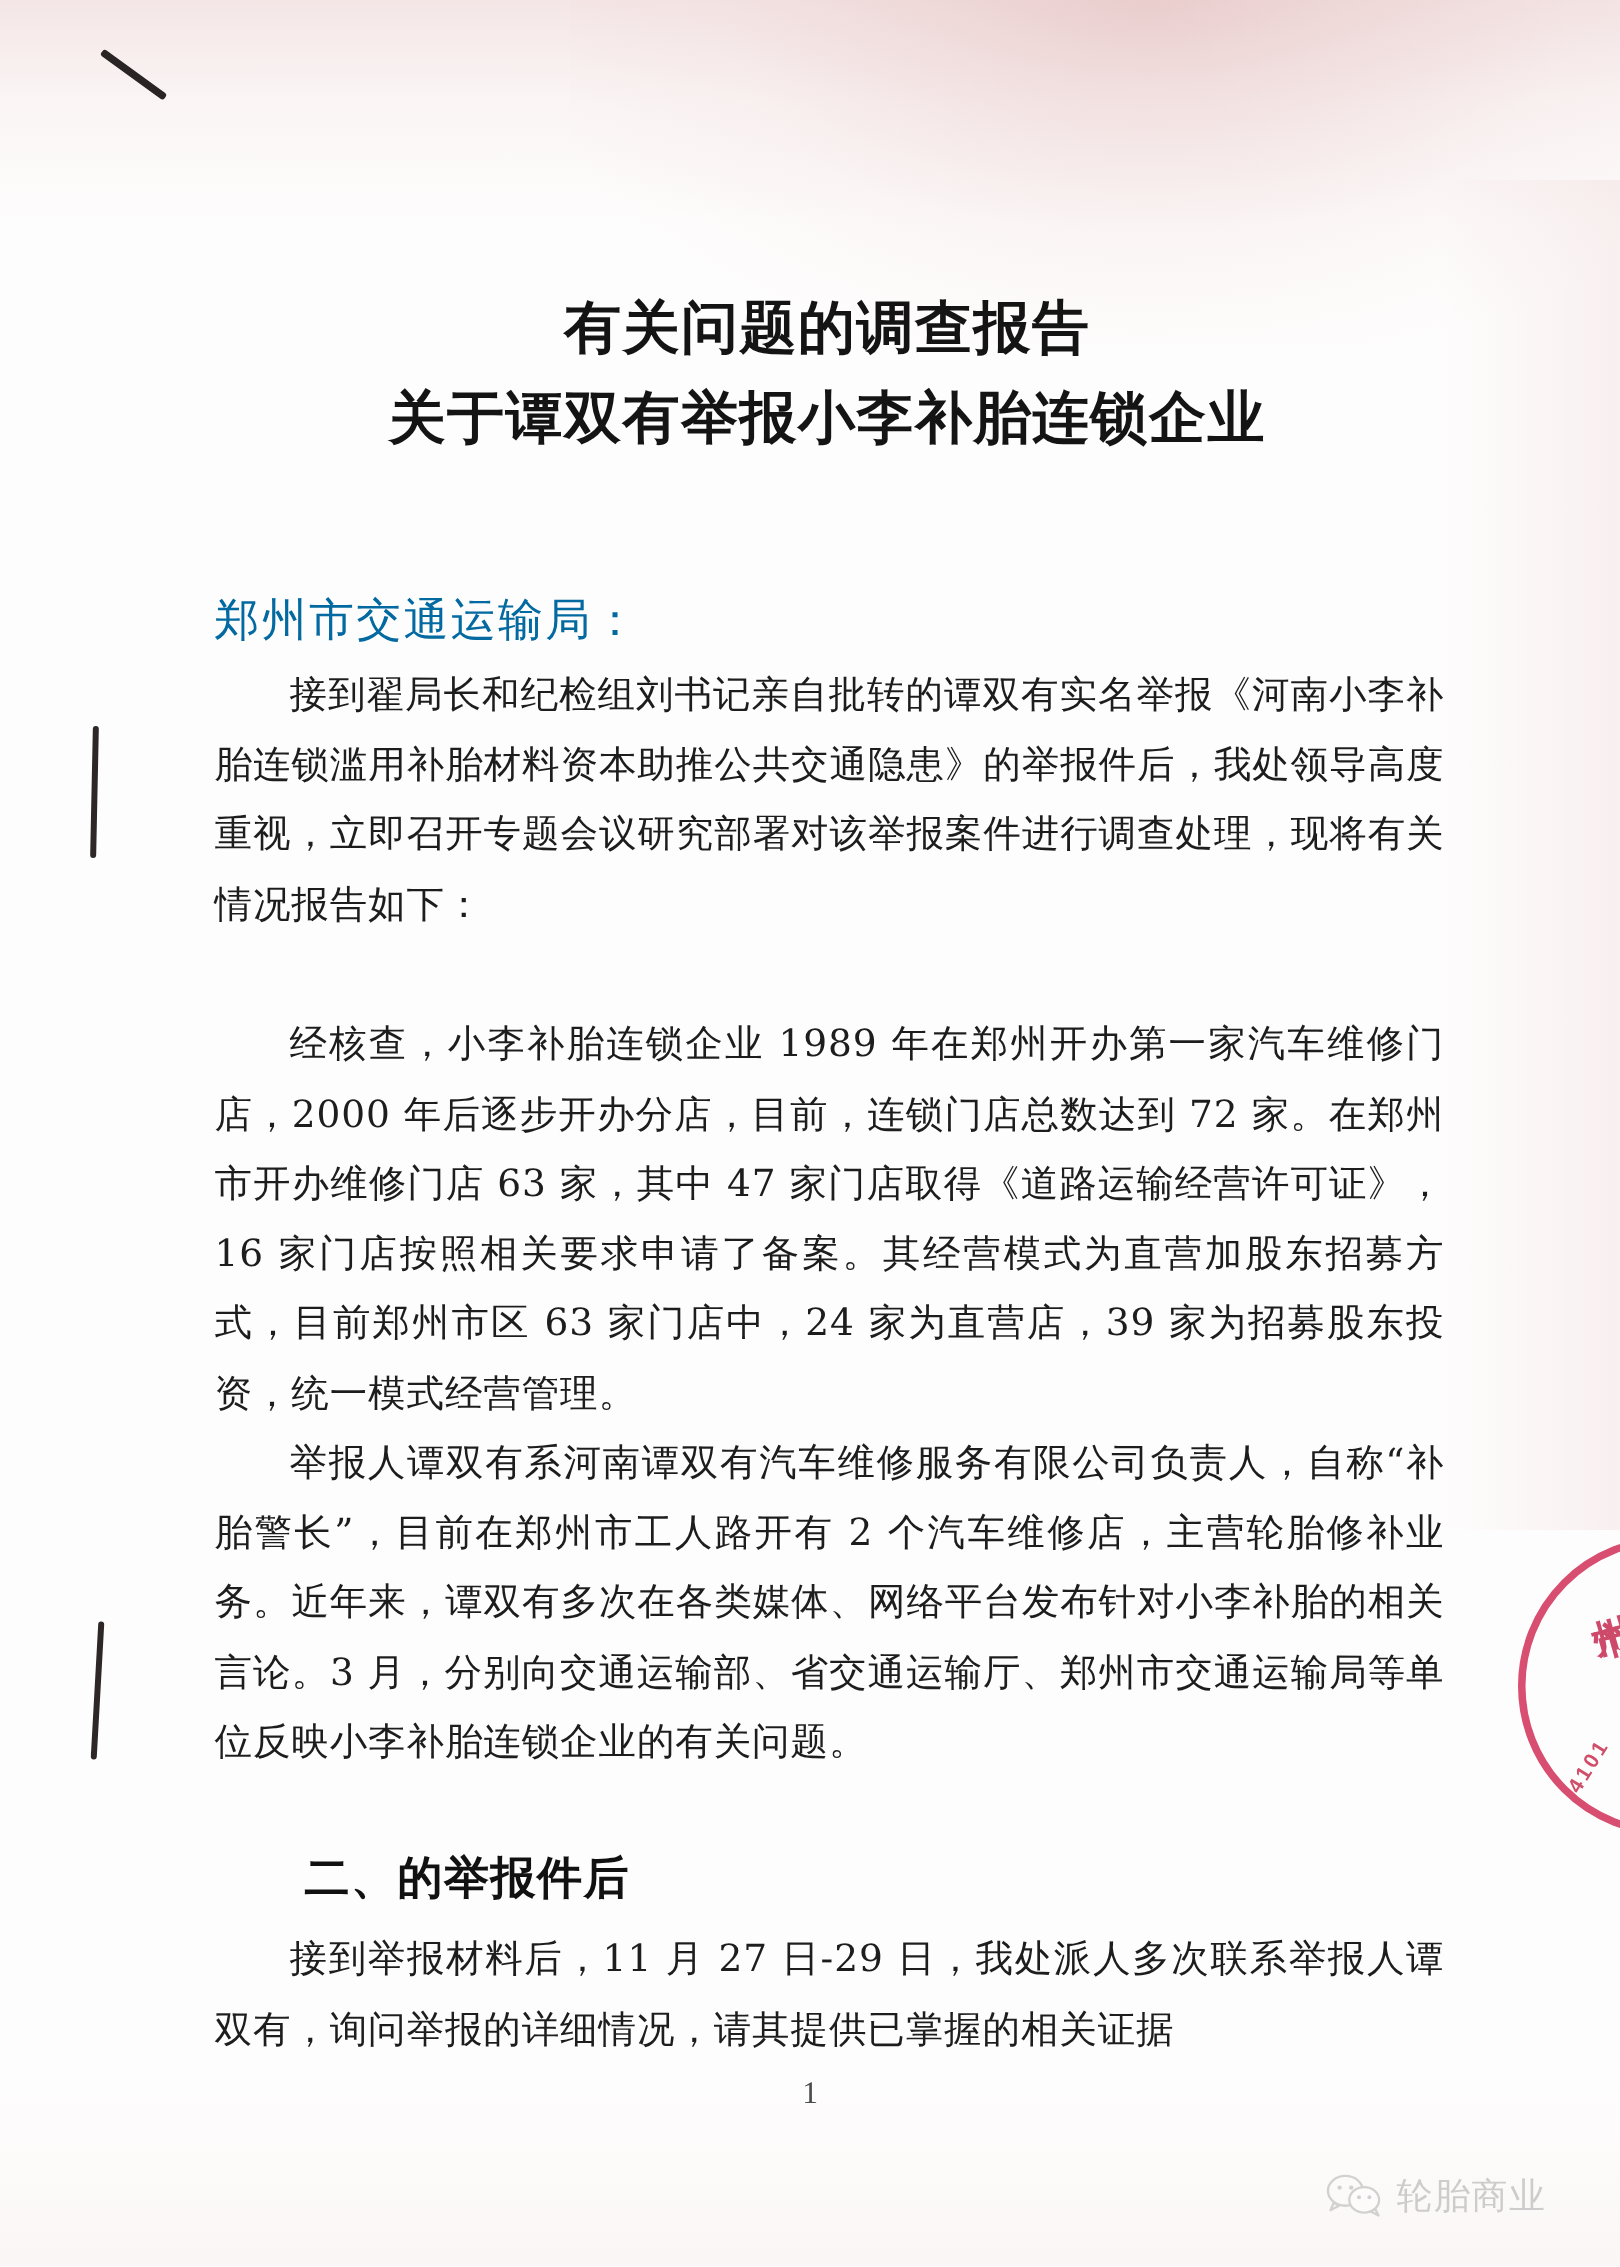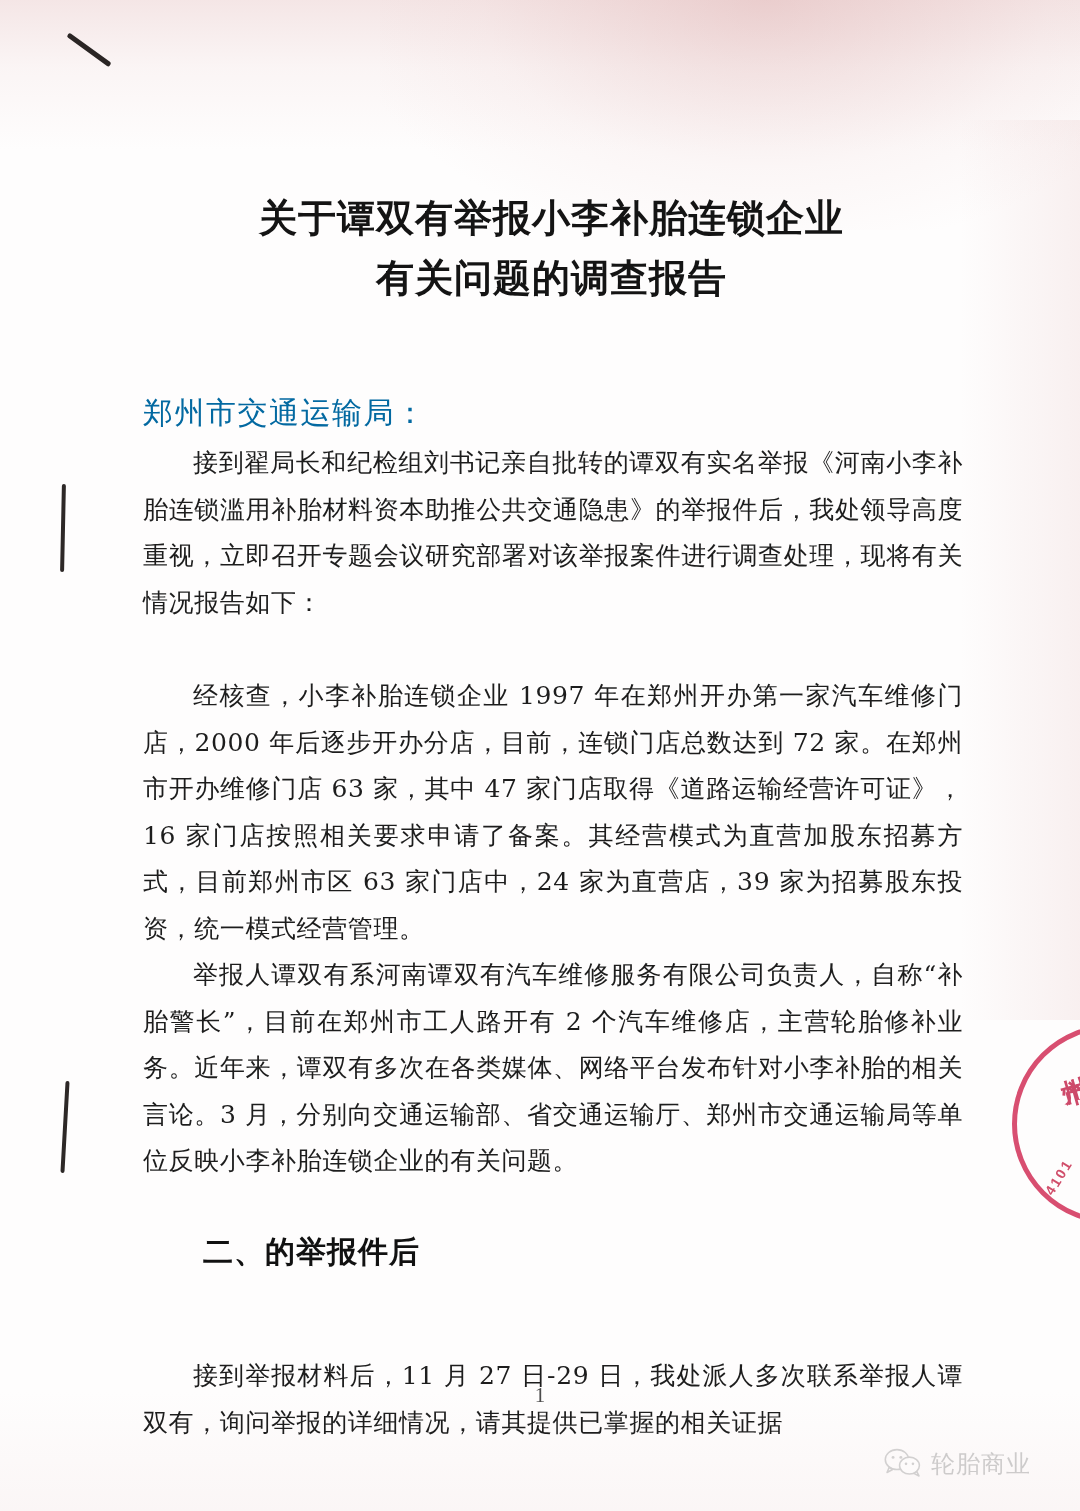--- a/index.html
+++ b/index.html
@@ -120,21 +120,21 @@
     letter-spacing: 1px;
     color: #111111;
     width: 820px;
   }
 
   #para-1 { top: 440px; }
   #head-1 { top: 620px; }
   #para-2 { top: 673px; }
   #para-3 { top: 952px; }
   #head-2 { top: 1232px; }
-  #para-4 { top: 1353px; }
+  #para-4 { top: 1283px; }
 
   .page-number {
     position: absolute;
     left: 0;
     top: 1383px;
     width: 1080px;
     text-align: center;
     font-family: "Liberation Serif", "DejaVu Serif", serif;
     font-size: 21px;
     color: #4c4c4c;
@@ -184,21 +184,21 @@
     color: #c93253;
     transform: rotate(-58deg);
   }
 
   
   .brand {
     position: absolute;
     left: 884px;
     top: 1448px;
     display: flex;
-    align-items: flex-start;
+    align-items: center;
     gap: 9px;
     opacity: 0.42;
   }
   .brand-label {
     font-family: "DejaVu Sans", "Liberation Sans", sans-serif;
     font-size: 24px;
     letter-spacing: 1px;
     color: #8e8e8e;
     white-space: nowrap;
   }
@@ -212,33 +212,33 @@
   <div class="scan-tint-top"></div>
   <div class="scan-tint-topright"></div>
   <div class="scan-tint-right"></div>
   <div class="scan-tint-bottom"></div>
 
   <div class="staple-mark"></div>
   <div class="punch-mark punch-1"></div>
   <div class="punch-mark punch-2"></div>
 
   <div class="doc-title">
+    <span class="tline">有关问题的调查报告</span>
     <span class="tline">关于谭双有举报小李补胎连锁企业</span>
-    <span class="tline">有关问题的调查报告</span>
   </div>
 
   <div class="recipient">郑州市交通运输局：</div>
 
   <div class="body-block" id="para-1">
     <p>接到翟局长和纪检组刘书记亲自批转的谭双有实名举报《河南小李补胎连锁滥用补胎材料资本助推公共交通隐患》的举报件后，我处领导高度重视，立即召开专题会议研究部署对该举报案件进行调查处理，现将有关情况报告如下：</p>
   </div>
 
 
   <div class="body-block" id="para-2">
-    <p>经核查，小李补胎连锁企业 1997 年在郑州开办第一家汽车维修门店，2000 年后逐步开办分店，目前，连锁门店总数达到 72 家。在郑州市开办维修门店 63 家，其中 47 家门店取得《道路运输经营许可证》，16 家门店按照相关要求申请了备案。其经营模式为直营加股东招募方式，目前郑州市区 63 家门店中，24 家为直营店，39 家为招募股东投资，统一模式经营管理。</p>
+    <p>经核查，小李补胎连锁企业 1989 年在郑州开办第一家汽车维修门店，2000 年后逐步开办分店，目前，连锁门店总数达到 72 家。在郑州市开办维修门店 63 家，其中 47 家门店取得《道路运输经营许可证》，16 家门店按照相关要求申请了备案。其经营模式为直营加股东招募方式，目前郑州市区 63 家门店中，24 家为直营店，39 家为招募股东投资，统一模式经营管理。</p>
   </div>
 
   <div class="body-block" id="para-3">
     <p>举报人谭双有系河南谭双有汽车维修服务有限公司负责人，自称“补胎警长”，目前在郑州市工人路开有 2 个汽车维修店，主营轮胎修补业务。近年来，谭双有多次在各类媒体、网络平台发布针对小李补胎的相关言论。3 月，分别向交通运输部、省交通运输厅、郑州市交通运输局等单位反映小李补胎连锁企业的有关问题。</p>
   </div>
 
   <div class="section-head" id="head-2">二、的举报件后</div>
 
   <div class="body-block" id="para-4">
     <p>接到举报材料后，11 月 27 日-29 日，我处派人多次联系举报人谭双有，询问举报的详细情况，请其提供已掌握的相关证据</p>

